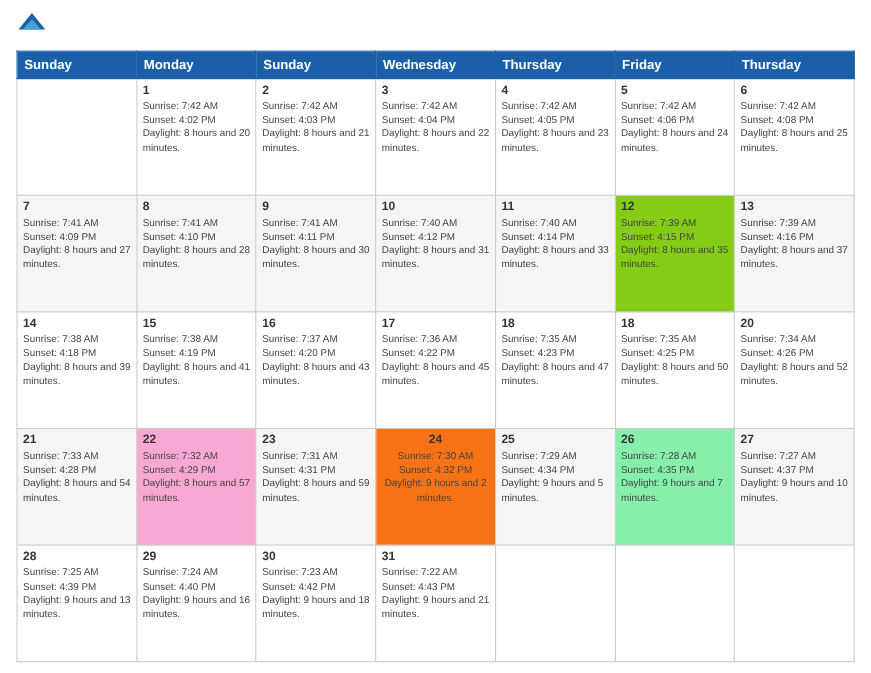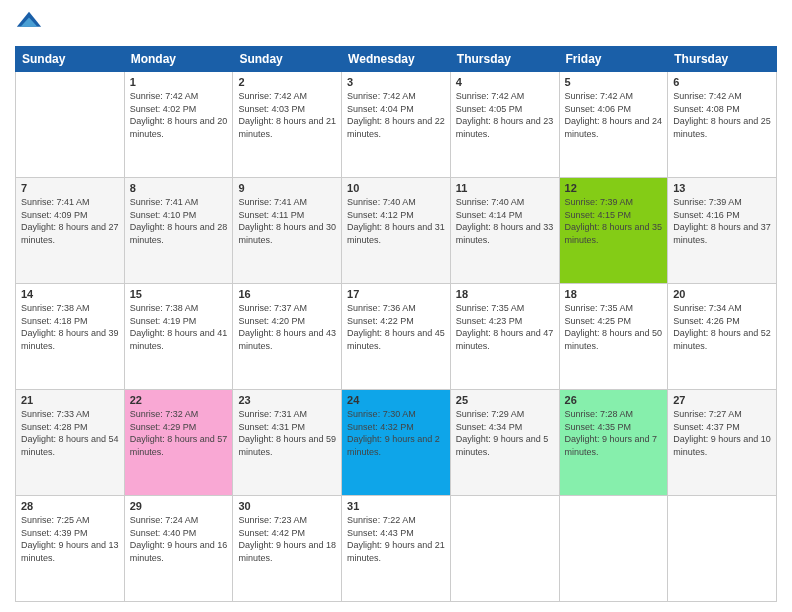--- a/index.html
+++ b/index.html
@@ -281,21 +281,21 @@
           <div class="day-info">
             Sunrise: 7:32 AM<br>Sunset: 4:29 PM<br>Daylight: 8 hours and 57 minutes.
           </div>
           </td>
           <td style="background: rgb(245, 245, 245);">
             <span class="day-number">23</span>
           <div class="day-info">
             Sunrise: 7:31 AM<br>Sunset: 4:31 PM<br>Daylight: 8 hours and 59 minutes.
           </div>
           </td>
-          <td style="background: #0ea5e9;">
+          <td style="background: #f97316; text-align: center;">
             <span class="day-number">24</span>
           <div class="day-info">
             Sunrise: 7:30 AM<br>Sunset: 4:32 PM<br>Daylight: 9 hours and 2 minutes.
           </div>
           </td>
           <td style="background: rgb(245, 245, 245);">
             <span class="day-number">25</span>
           <div class="day-info">
             Sunrise: 7:29 AM<br>Sunset: 4:34 PM<br>Daylight: 9 hours and 5 minutes.
           </div>

